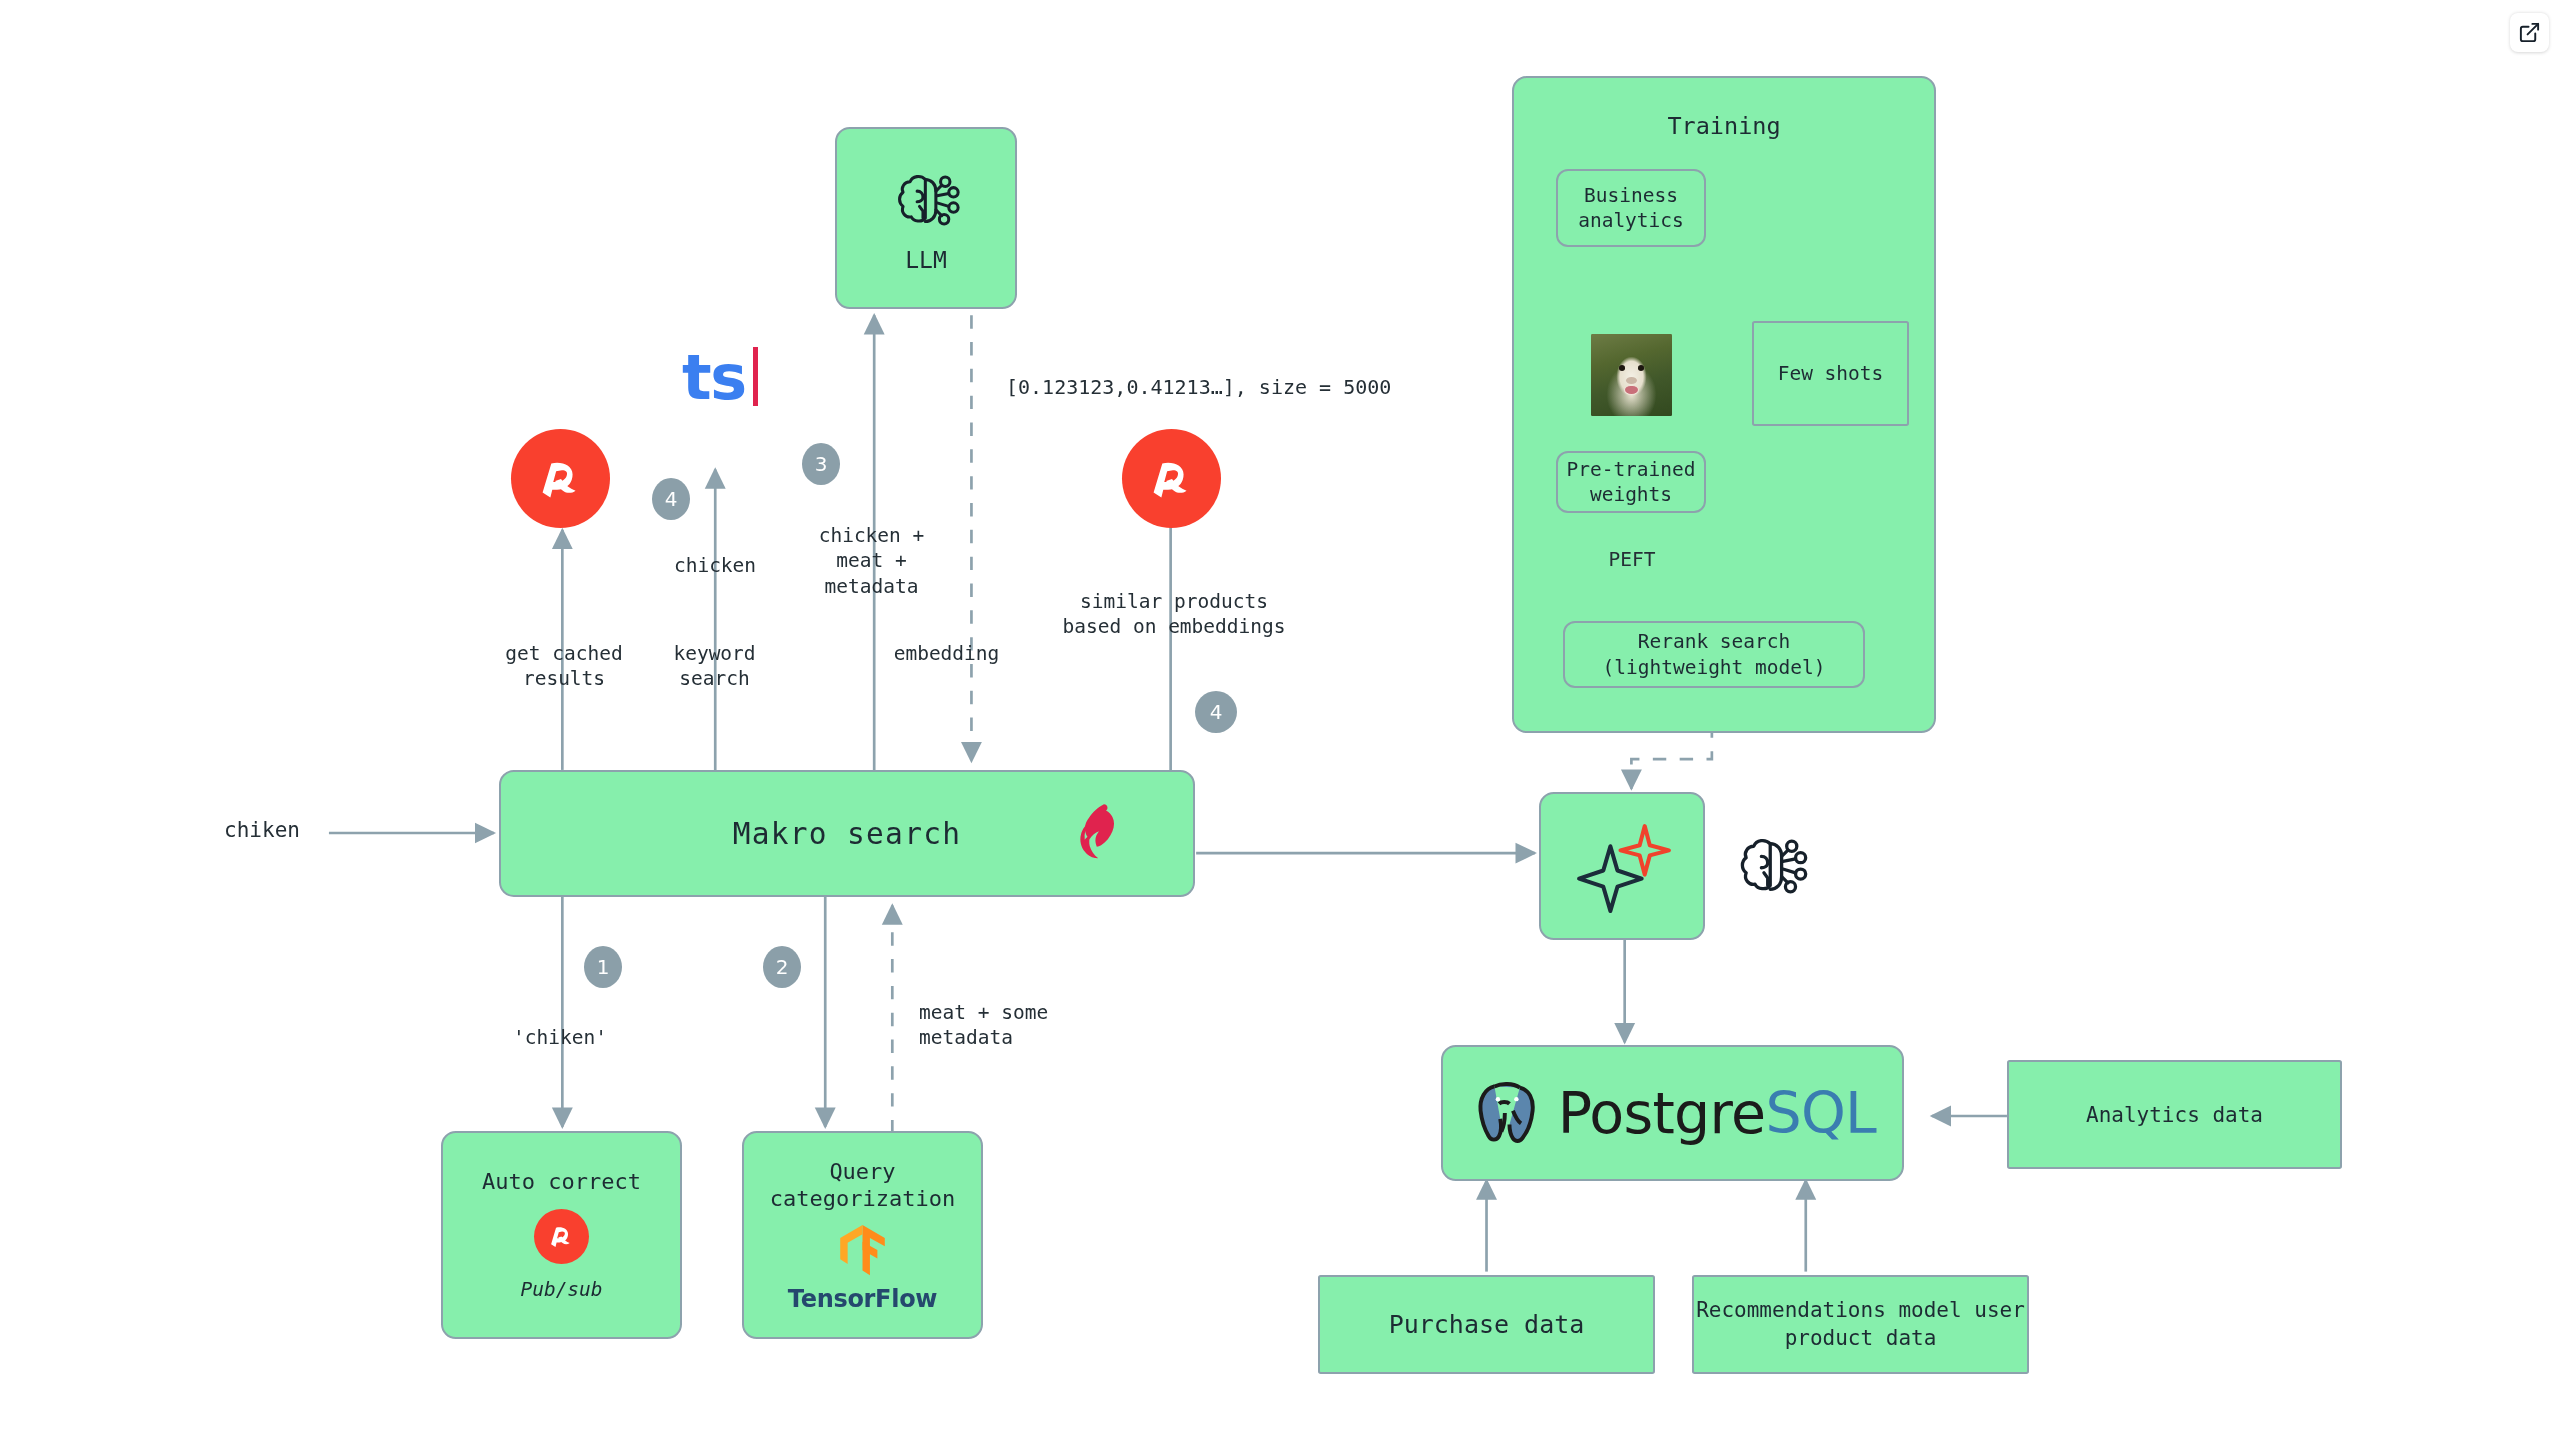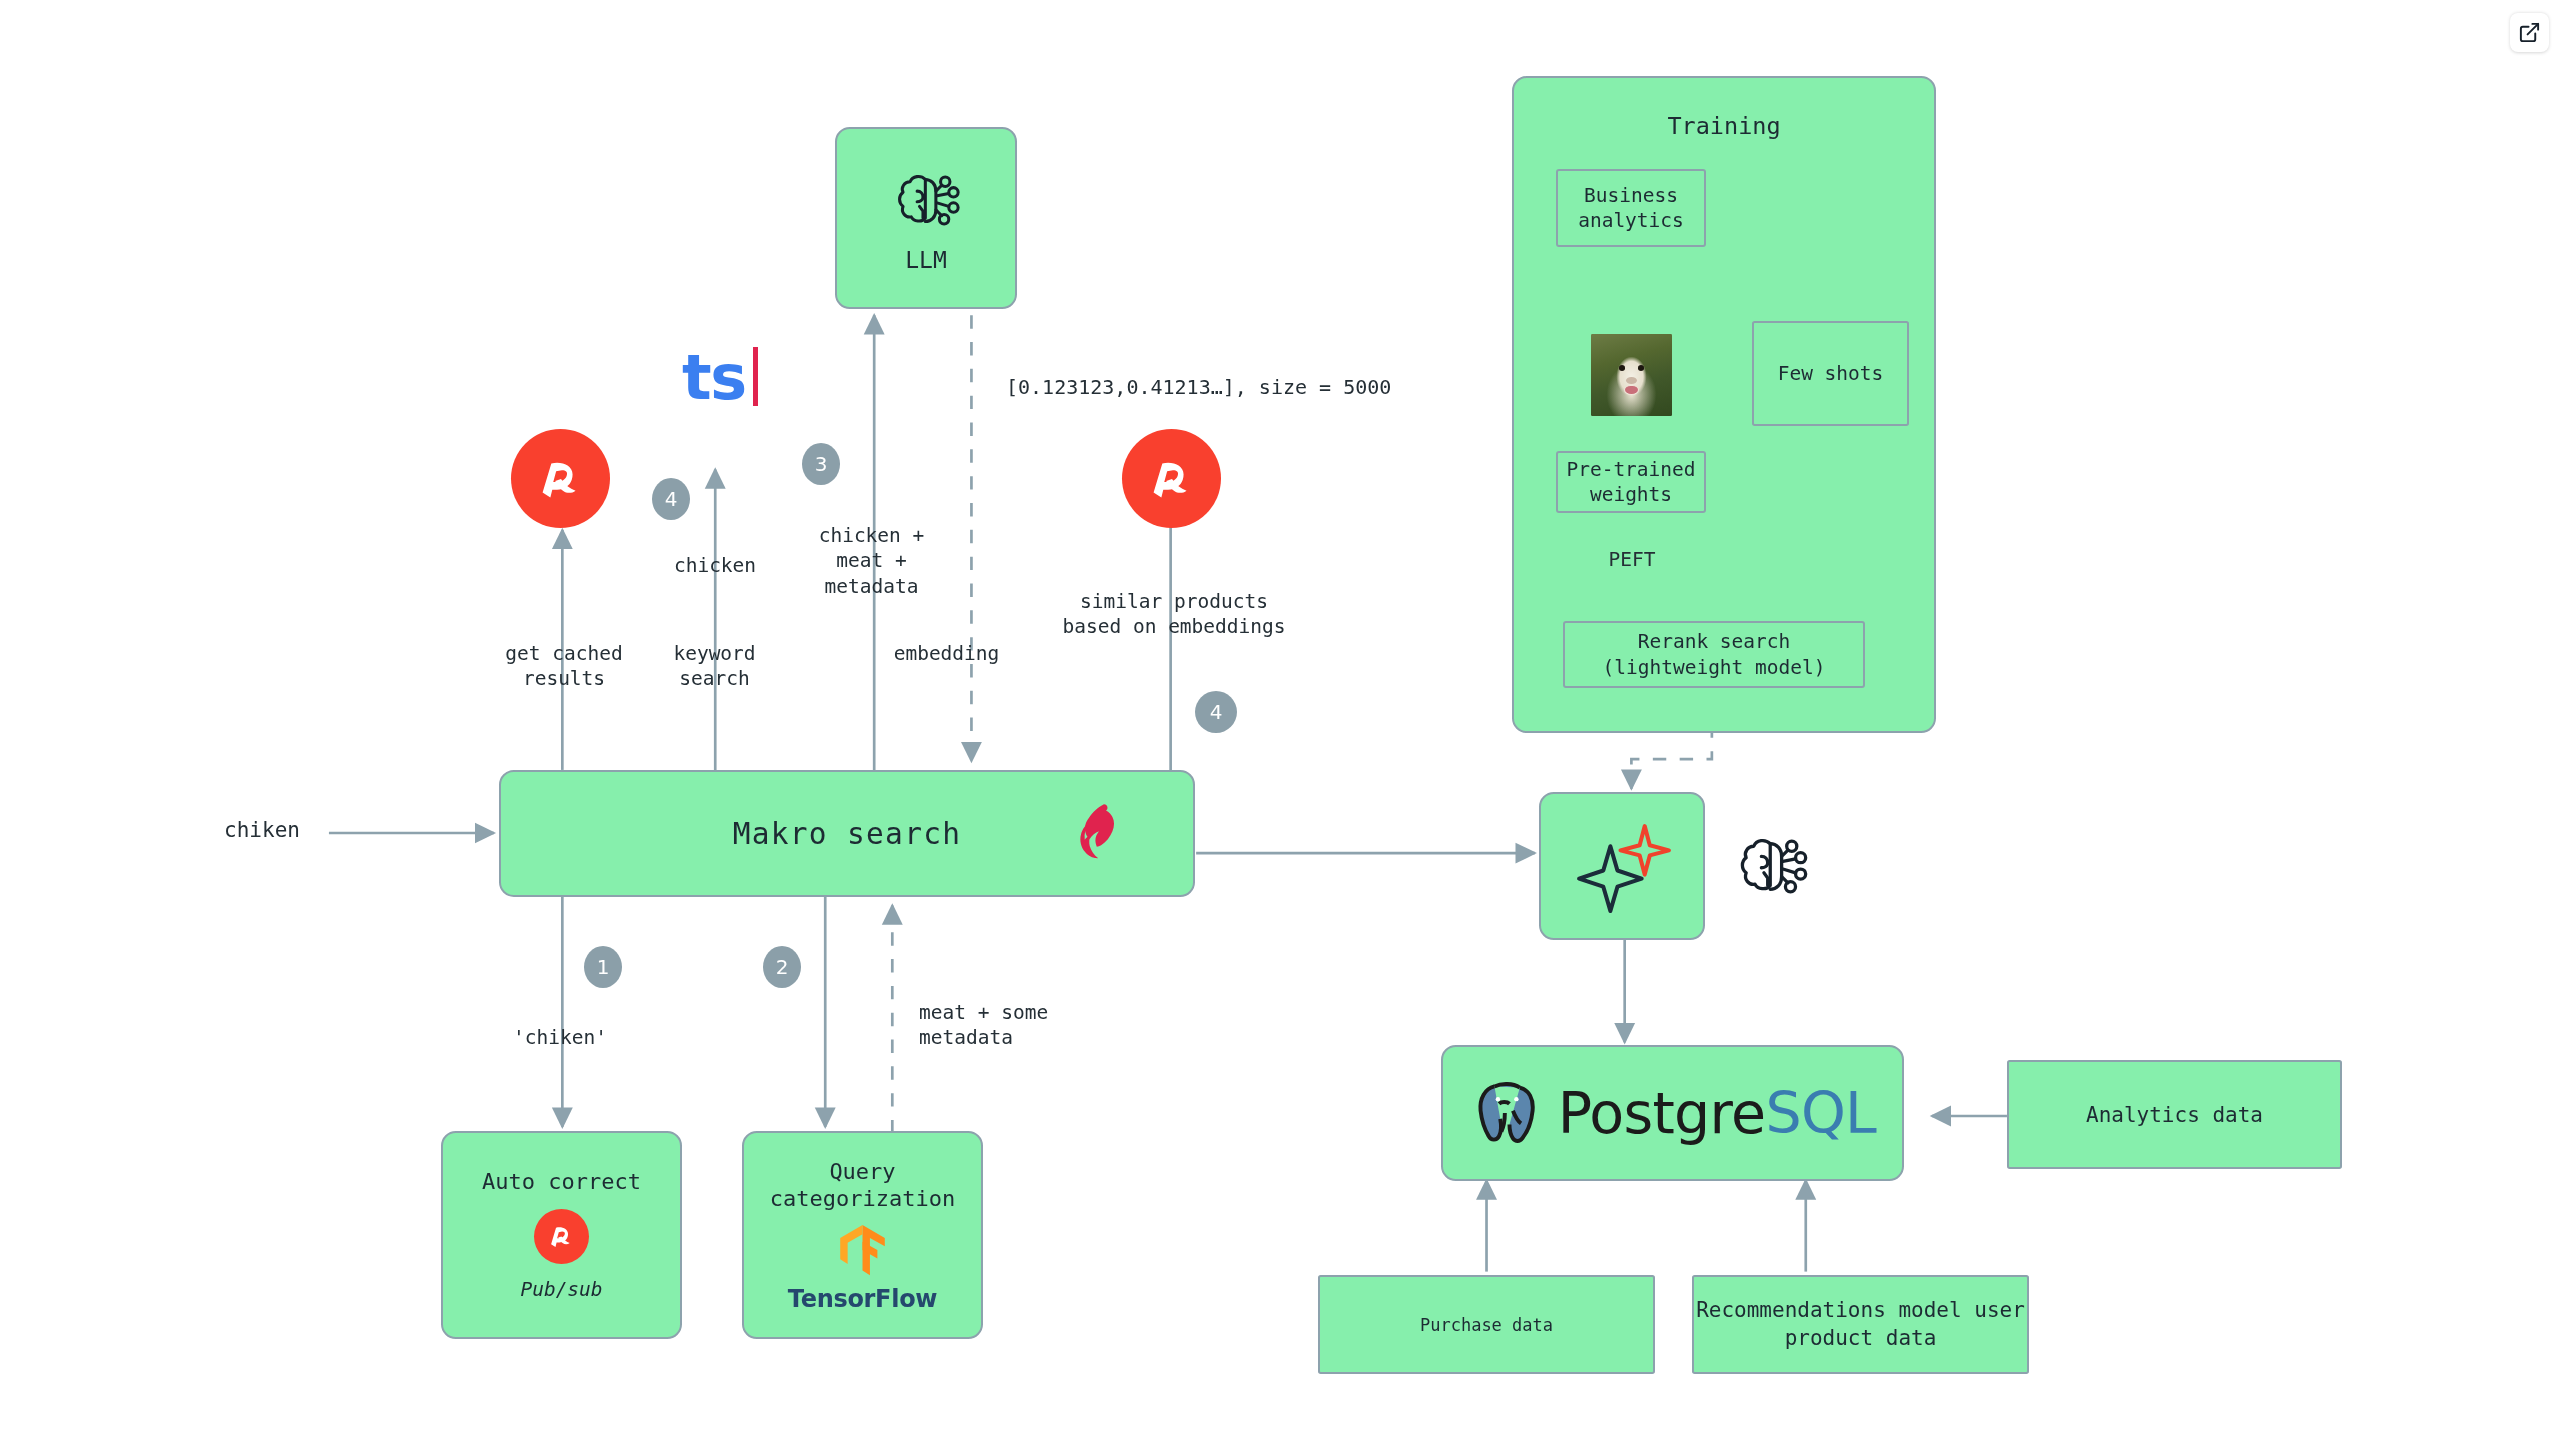--- a/index.html
+++ b/index.html
@@ -17,21 +17,21 @@
     position: absolute;
     border: 2px solid #8da2ad;
     background: #86efac;
     display: flex; flex-direction: column;
     align-items: center; justify-content: center;
     text-align: center;
     color: #1d2b33;
     font-family: "DejaVu Sans Mono", "Liberation Mono", monospace;
   }
   .rounded-lg { border-radius: 14.8px; }
-  .rounded-sm { border-radius: 3px; }
+  .rounded-sm { border-radius: 12px; }
   .sq { border-radius: 2.7px; }
 
   .lbl {
     position: absolute;
     color: #252f36;
     font-family: "DejaVu Sans Mono", "Liberation Mono", monospace;
     text-align: center;
     line-height: 1.30;
     white-space: pre-line;
   }
@@ -342,21 +342,21 @@
         <span class="dark">Postgre</span><span class="blue">SQL</span>
       </div>
     </div>
   </div>
 
   <div class="node sq" style="left:2007px; top:1060px; width:335px; height:109px;">
     <div style="font-size:21px;">Analytics data</div>
   </div>
 
   <div class="node sq" style="left:1318px; top:1275px; width:337px; height:99px;">
-    <div style="font-size:17px;">Purchase data</div>
+    <div style="font-size:25px;">Purchase data</div>
   </div>
 
   <div class="node sq" style="left:1692px; top:1275px; width:337px; height:99px;">
     <div style="font-size:21px; line-height:1.3;">Recommendations model
 user product data</div>
   </div>
 
 </div>
 
 

